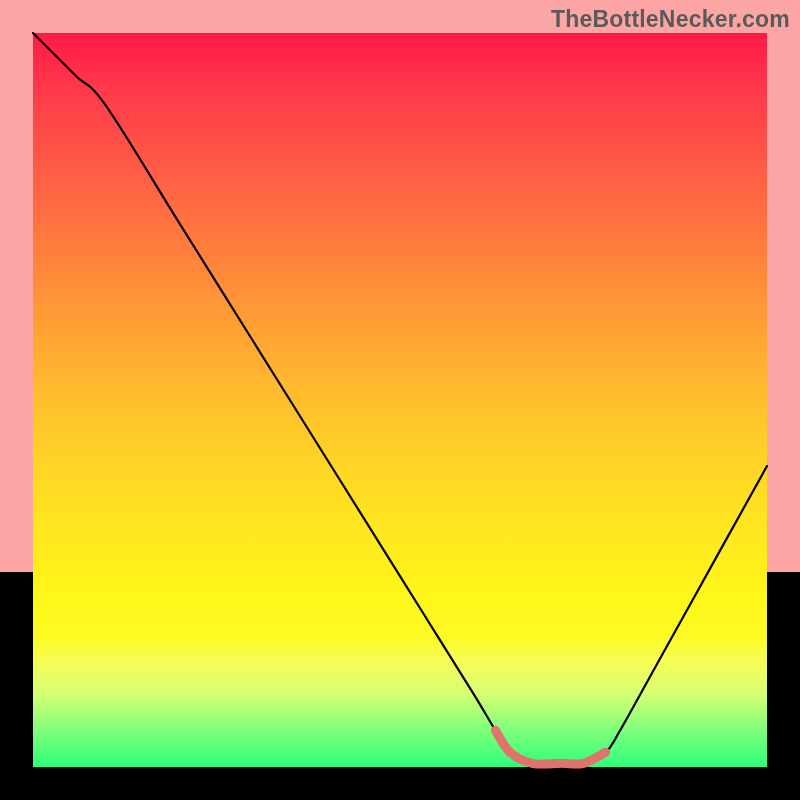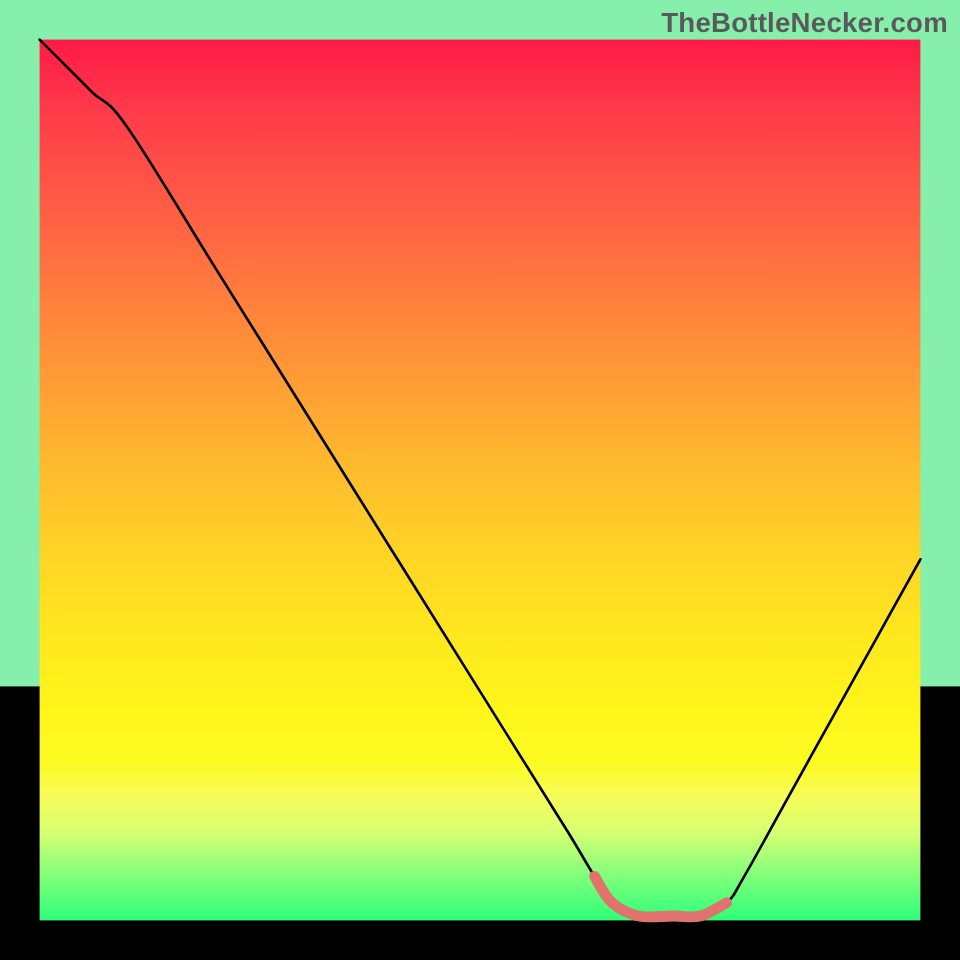--- a/index.html
+++ b/index.html
@@ -10,21 +10,21 @@
     background: #000;
     overflow: hidden;
     font-family: Arial, Helvetica, sans-serif;
   }
   .frame {
     position: absolute;
     left: 0;
     top: 0;
     width: 800px;
     height: 572px;
-    background: #86efac;
+    background: #fca5a5;
     text-decoration: underline;
   }
   .plot {
     position: absolute;
     left: 33px;
     top: 33px;
     width: 734px;
     height: 734px;
     background: linear-gradient(to bottom,
       #ff1a46 0%,

